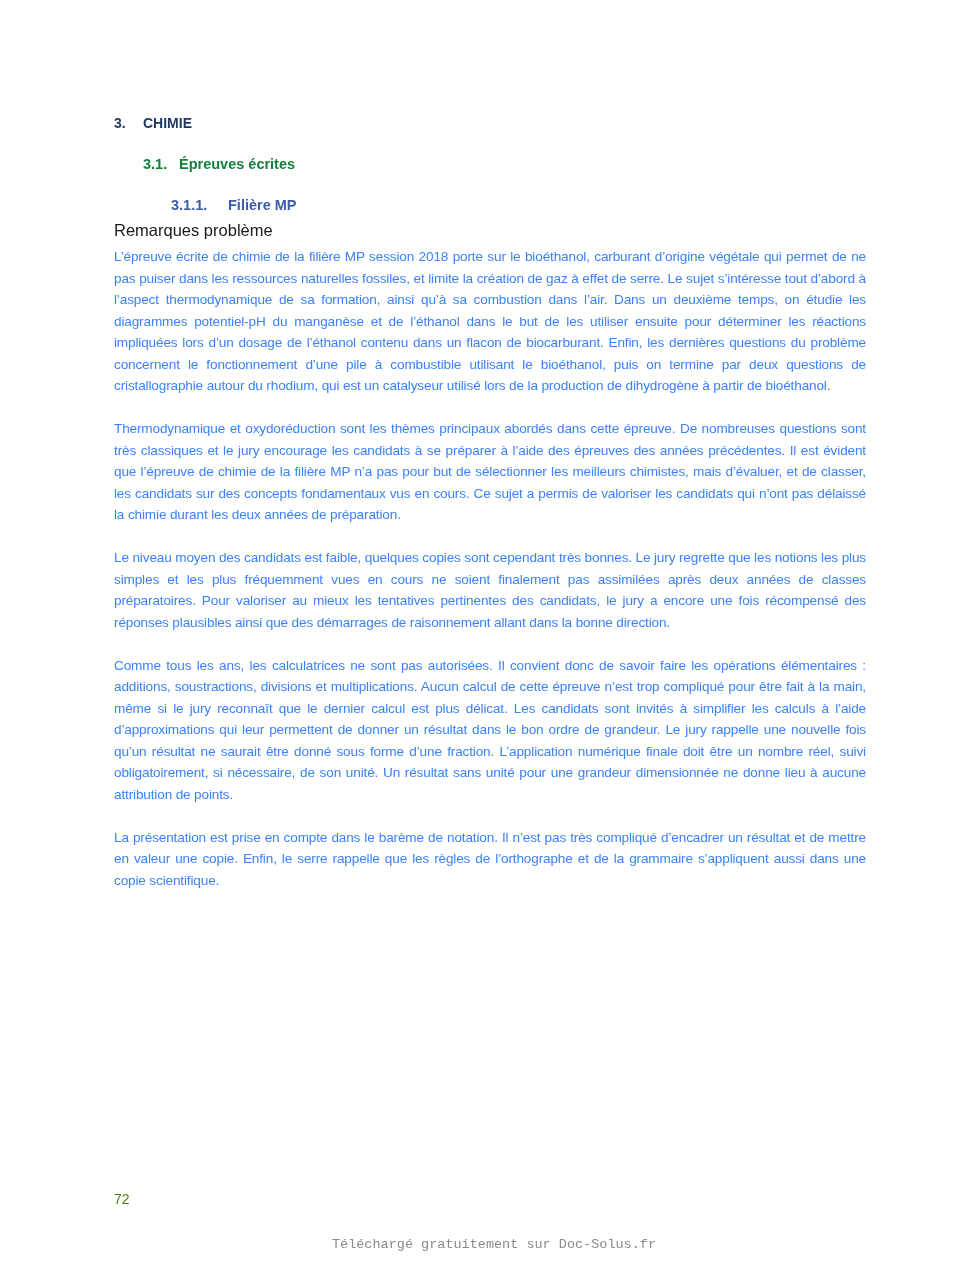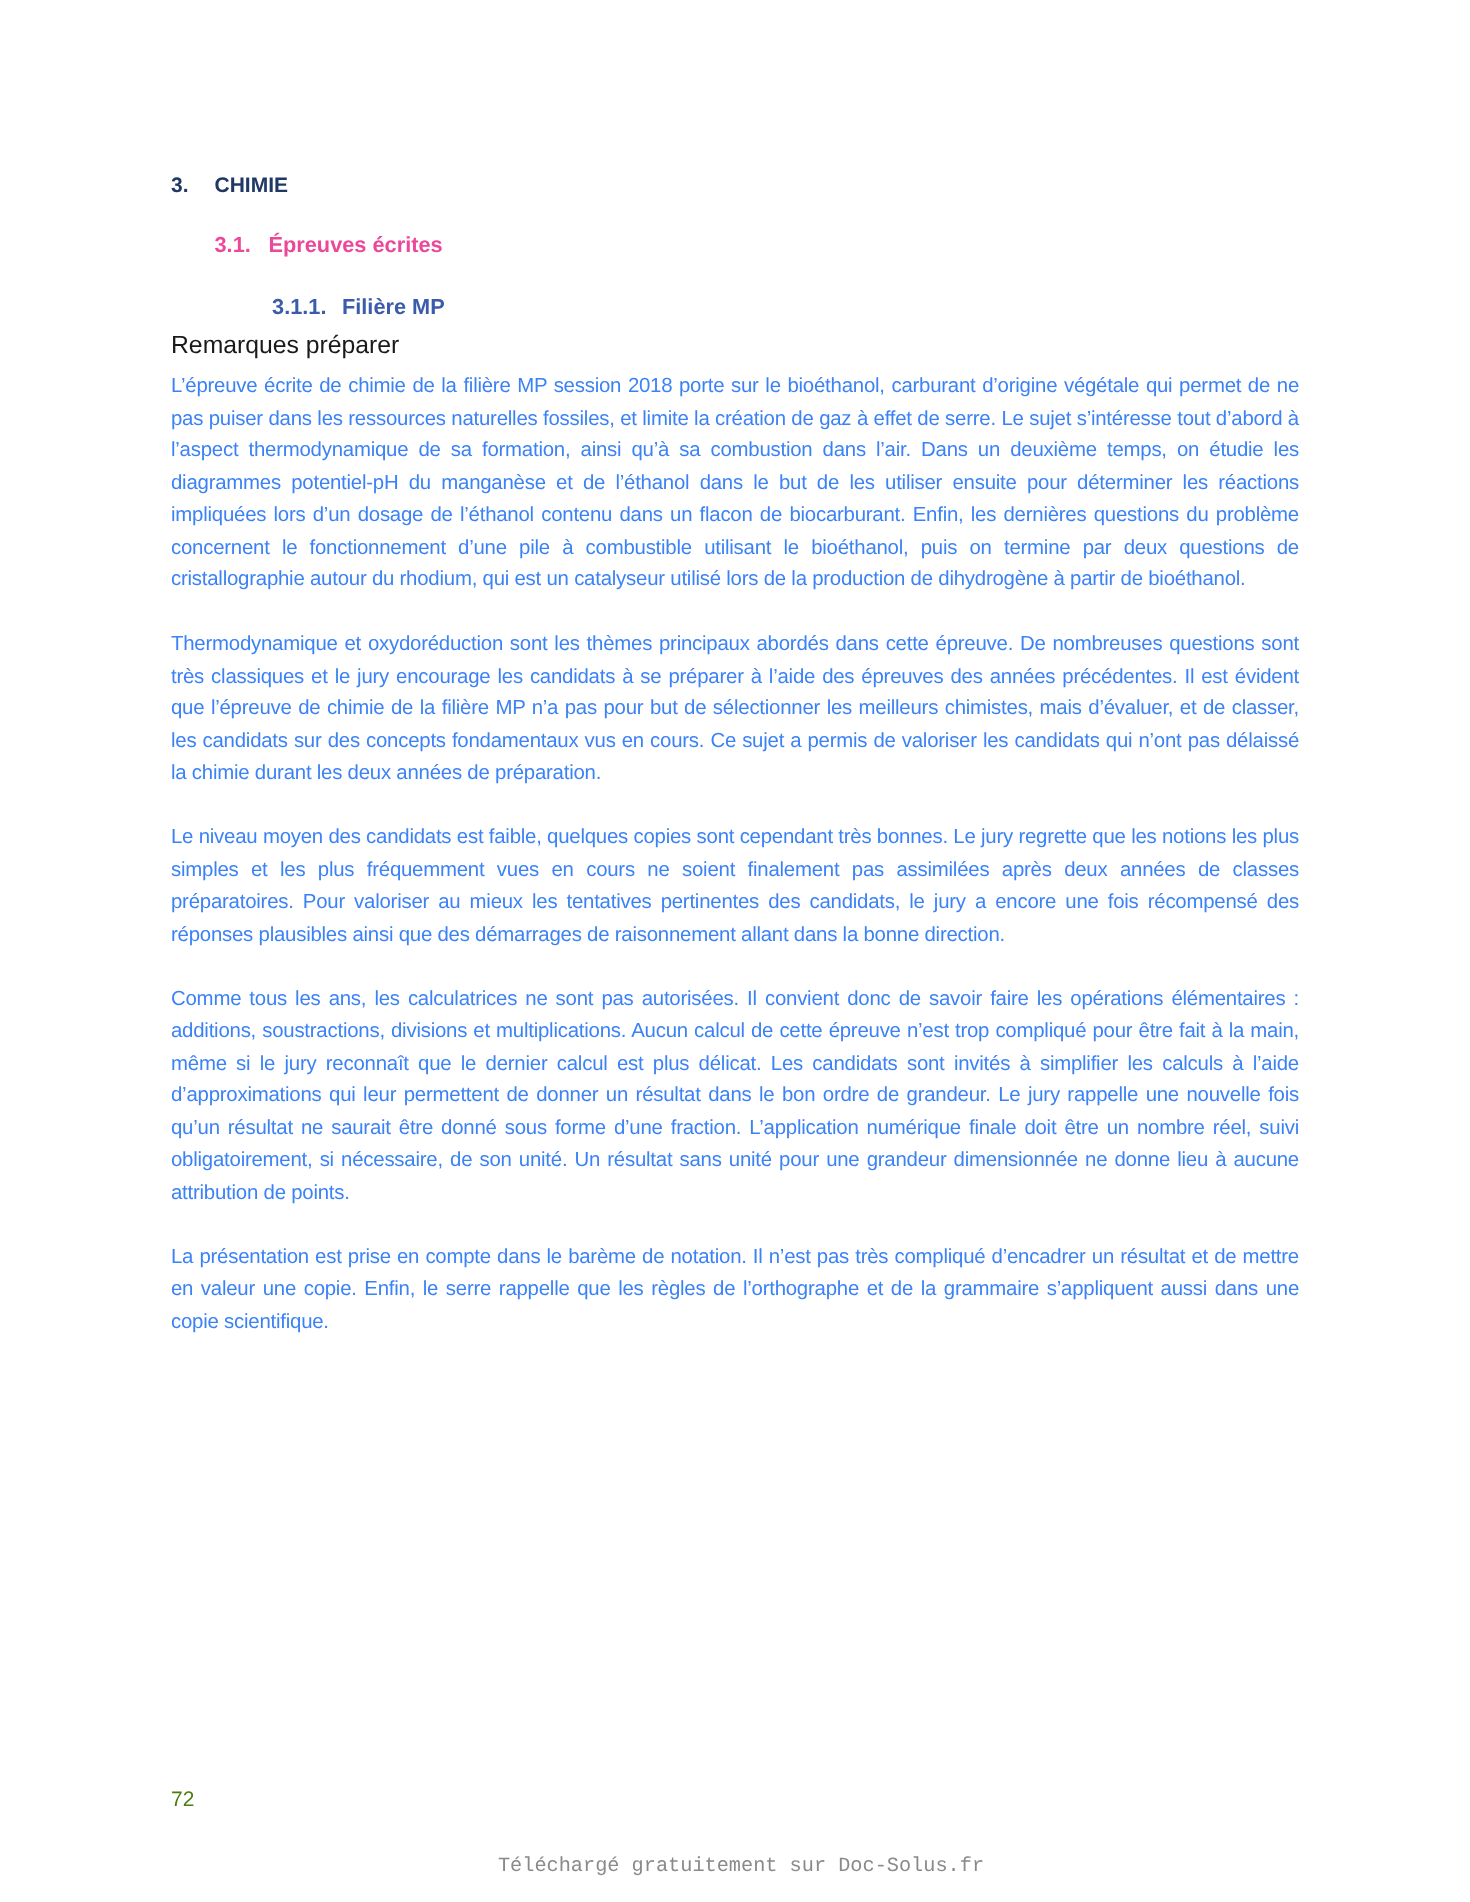--- a/index.html
+++ b/index.html
@@ -32,35 +32,35 @@
       white-space: nowrap;
     }
     .h1 .num { display: inline-block; width: 29px; }
     .h2 {
       position: absolute;
       left: 143px;
       top: 156px;
       font-family: "Liberation Sans", sans-serif;
       font-weight: bold;
       font-size: 14.5px;
-      color: #ec4899;
+      color: #15803d;
       white-space: nowrap;
     }
     .h2 .num { display: inline-block; width: 36px; }
     .h3 {
       position: absolute;
       left: 171px;
       top: 197px;
       font-family: "Liberation Sans", sans-serif;
       font-weight: bold;
       font-size: 14.5px;
       color: #3b5bab;
       white-space: nowrap;
     }
-    .h3 .num { display: inline-block; width: 57px; text-align: center; }
+    .h3 .num { display: inline-block; width: 57px; }
     .subtitle {
       position: absolute;
       left: 114px;
       top: 221px;
       font-family: "Liberation Sans", sans-serif;
       font-size: 16.5px;
       color: #1a1a1a;
       white-space: nowrap;
     }
     .body {
@@ -109,21 +109,21 @@
   </div>
 
   <div class="h2">
     <span class="num">3.1.</span><span>Épreuves écrites</span>
   </div>
 
   <div class="h3">
     <span class="num">3.1.1.</span><span>Filière MP</span>
   </div>
 
-  <div class="subtitle">Remarques préparer</div>
+  <div class="subtitle">Remarques problème</div>
 
   <div class="body">
     <p class="para">L’épreuve écrite de chimie de la filière MP session 2018 porte sur le bioéthanol, carburant d’origine végétale qui permet de ne pas puiser dans les ressources naturelles fossiles, et limite la création de gaz à effet de serre. Le sujet s’intéresse tout d’abord à l’aspect thermodynamique de sa formation, ainsi qu’à sa combustion dans l’air. Dans un deuxième temps, on étudie les diagrammes potentiel-pH du manganèse et de l’éthanol dans le but de les utiliser ensuite pour déterminer les réactions impliquées lors d’un dosage de l’éthanol contenu dans un flacon de biocarburant. Enfin, les dernières questions du problème concernent le fonctionnement d’une pile à combustible utilisant le bioéthanol, puis on termine par deux questions de cristallographie autour du rhodium, qui est un catalyseur utilisé lors de la production de dihydrogène à partir de bioéthanol.</p>
     <p class="para">Thermodynamique et oxydoréduction sont les thèmes principaux abordés dans cette épreuve. De nombreuses questions sont très classiques et le jury encourage les candidats à se préparer à l’aide des épreuves des années précédentes. Il est évident que l’épreuve de chimie de la filière MP n’a pas pour but de sélectionner les meilleurs chimistes, mais d’évaluer, et de classer, les candidats sur des concepts fondamentaux vus en cours. Ce sujet a permis de valoriser les candidats qui n’ont pas délaissé la chimie durant les deux années de préparation.</p>
     <p class="para">Le niveau moyen des candidats est faible, quelques copies sont cependant très bonnes. Le jury regrette que les notions les plus simples et les plus fréquemment vues en cours ne soient finalement pas assimilées après deux années de classes préparatoires. Pour valoriser au mieux les tentatives pertinentes des candidats, le jury a encore une fois récompensé des réponses plausibles ainsi que des démarrages de raisonnement allant dans la bonne direction.</p>
     <p class="para">Comme tous les ans, les calculatrices ne sont pas autorisées. Il convient donc de savoir faire les opérations élémentaires : additions, soustractions, divisions et multiplications. Aucun calcul de cette épreuve n’est trop compliqué pour être fait à la main, même si le jury reconnaît que le dernier calcul est plus délicat. Les candidats sont invités à simplifier les calculs à l’aide d’approximations qui leur permettent de donner un résultat dans le bon ordre de grandeur. Le jury rappelle une nouvelle fois qu’un résultat ne saurait être donné sous forme d’une fraction. L’application numérique finale doit être un nombre réel, suivi obligatoirement, si nécessaire, de son unité. Un résultat sans unité pour une grandeur dimensionnée ne donne lieu à aucune attribution de points.</p>
     <p class="para">La présentation est prise en compte dans le barème de notation. Il n’est pas très compliqué d’encadrer un résultat et de mettre en valeur une copie. Enfin, le serre rappelle que les règles de l’orthographe et de la grammaire s’appliquent aussi dans une copie scientifique.</p>
   </div>
 
   <div class="page-number">72</div>

